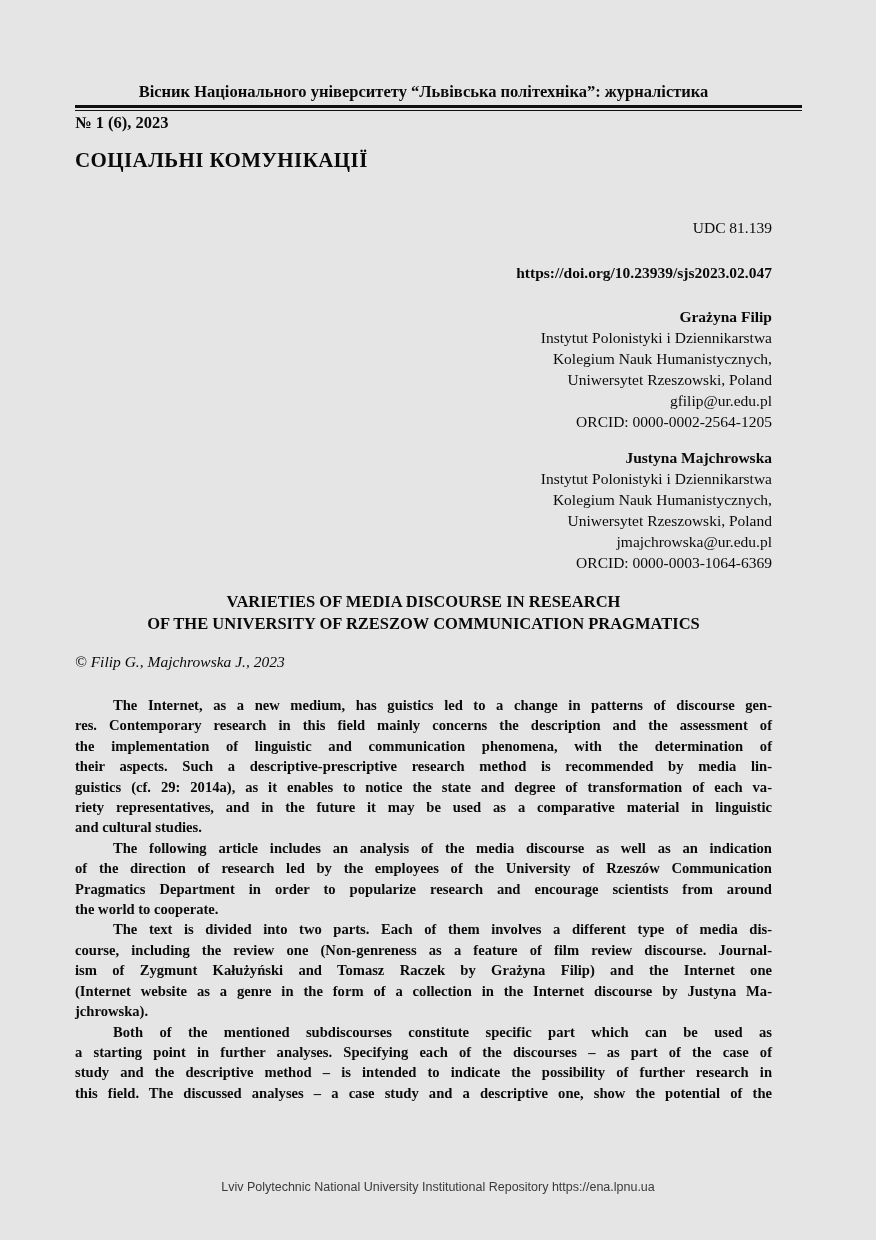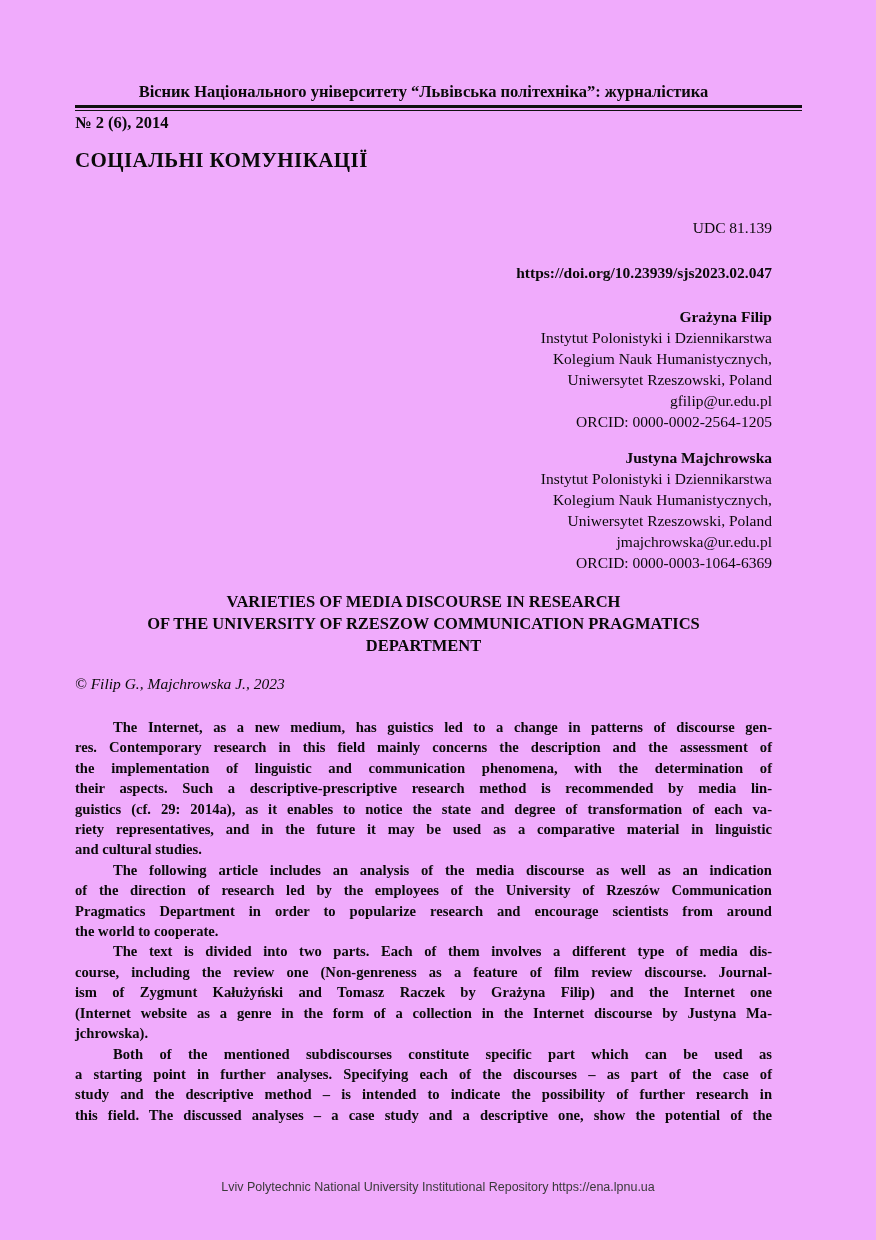--- a/index.html
+++ b/index.html
@@ -1,20 +1,20 @@
 <!DOCTYPE html>
 <html><head>
 <meta charset="utf-8">
 <style>
   html, body { margin: 0; padding: 0; background: #ffffff; }
   .page {
     position: relative;
     width: 876px;
     height: 1240px;
-    background: #f0abfc;
+    background: #e5e5e5;
     box-sizing: border-box;
     padding-top: 82px;
     font-family: "Liberation Serif", serif;
     color: #0a0a0a;
     overflow: hidden;
   }
   .content { margin-left: 75px; width: 697px; }
 
   .journal-header {
     text-align: center;
@@ -102,21 +102,21 @@
   }
 </style>
 </head>
 <body>
 
 <div class="page">
   <div class="content">
 
     <div class="journal-header">Вісник Національного університету “Львівська політехніка”: журналістика</div>
     <div class="header-rule"></div>
-    <div class="issue-line">№ 2 (6), 2014</div>
+    <div class="issue-line">№ 1 (6), 2023</div>
 
     <div class="section-title">СОЦІАЛЬНІ КОМУНІКАЦІЇ</div>
 
     <div class="udc">UDC 81.139</div>
     <div class="doi">https://doi.org/10.23939/sjs2023.02.047</div>
 
     <div class="author-block first">
       <div class="author-name">Grażyna Filip</div>
       <div>Instytut Polonistyki i Dziennikarstwa</div>
       <div>Kolegium Nauk Humanistycznych,</div>
@@ -130,21 +130,20 @@
       <div>Instytut Polonistyki i Dziennikarstwa</div>
       <div>Kolegium Nauk Humanistycznych,</div>
       <div>Uniwersytet Rzeszowski, Poland</div>
       <div>jmajchrowska@ur.edu.pl</div>
       <div>ORCID: 0000-0003-1064-6369</div>
     </div>
 
     <div class="article-title">
       <div>VARIETIES OF MEDIA DISCOURSE IN RESEARCH</div>
       <div>OF THE UNIVERSITY OF RZESZOW COMMUNICATION PRAGMATICS</div>
-      <div>DEPARTMENT</div>
     </div>
 
     <div class="copyright">© Filip G., Majchrowska J., 2023</div>
 
     <div class="article-body" id="article-body">
         <div class="paragraph">
           <div class="body-line first-line">The Internet, as a new medium, has guistics led to a change in patterns of discourse gen-</div>
           <div class="body-line">res. Contemporary research in this field mainly concerns the description and the assessment of</div>
           <div class="body-line">the implementation of linguistic and communication phenomena, with the determination of</div>
           <div class="body-line">their aspects. Such a descriptive-prescriptive research method is recommended by media lin-</div>

